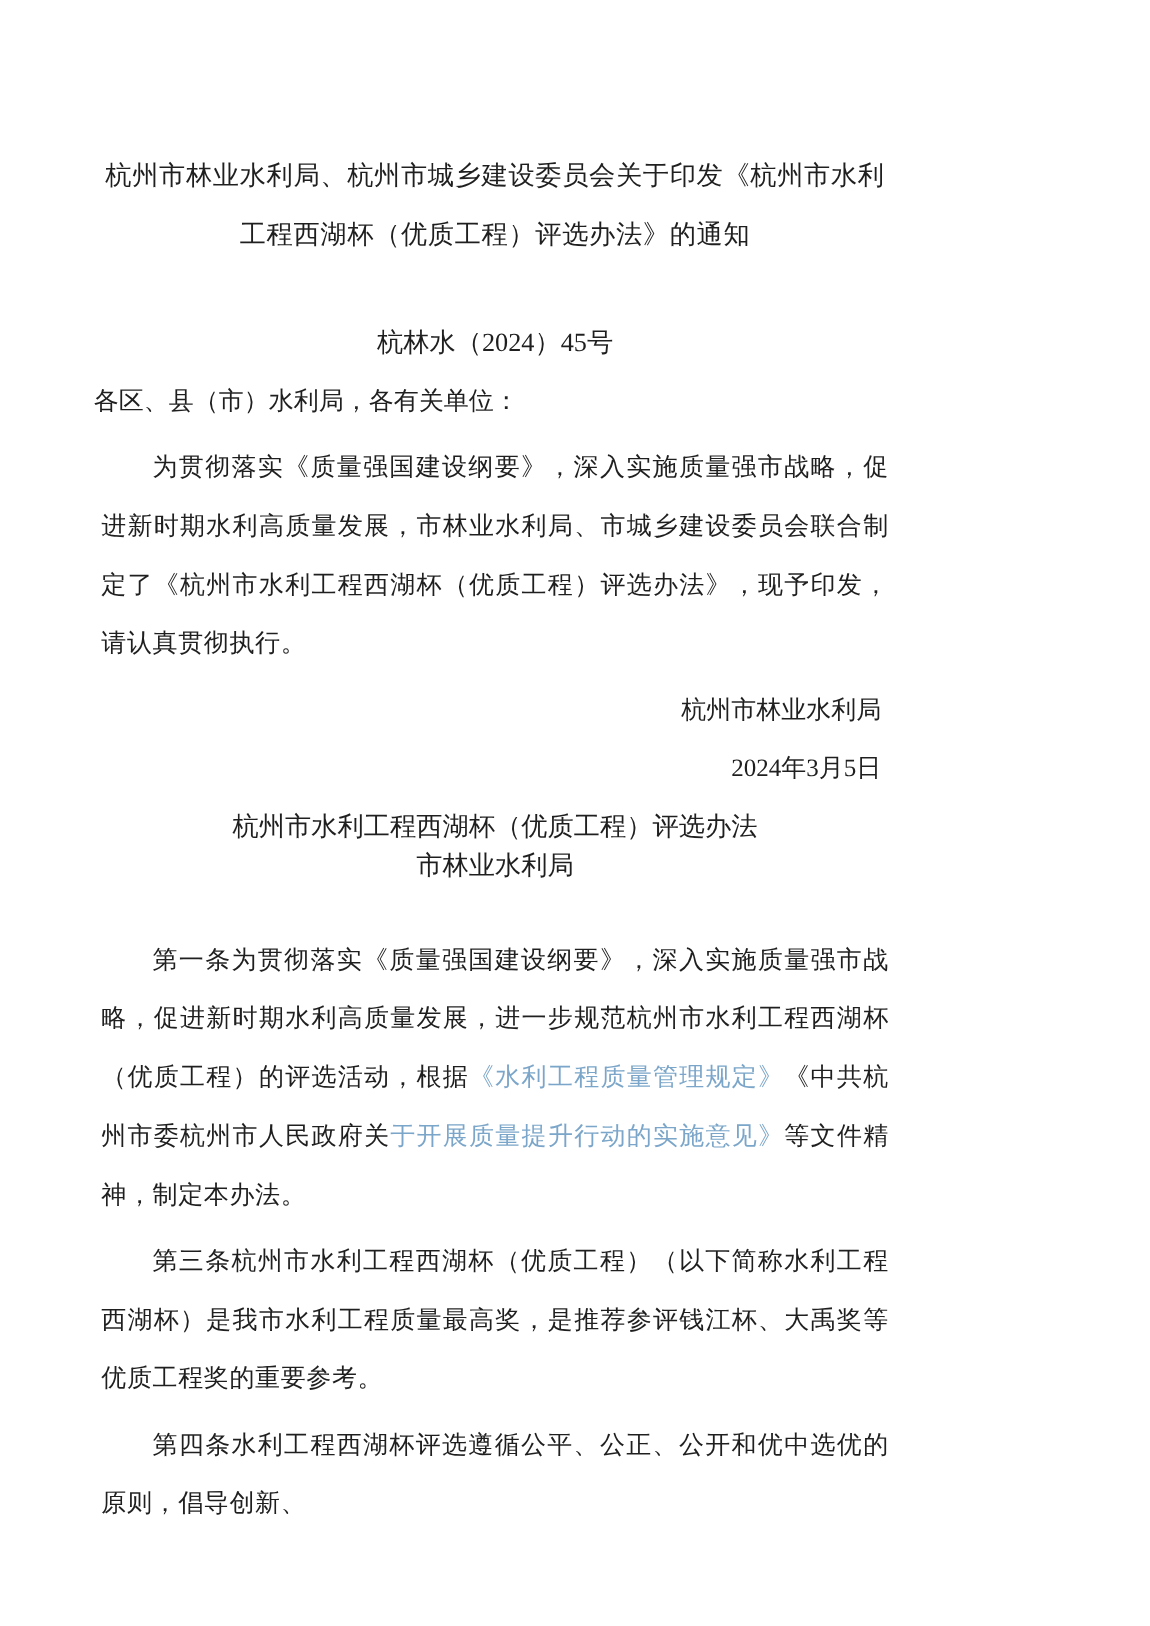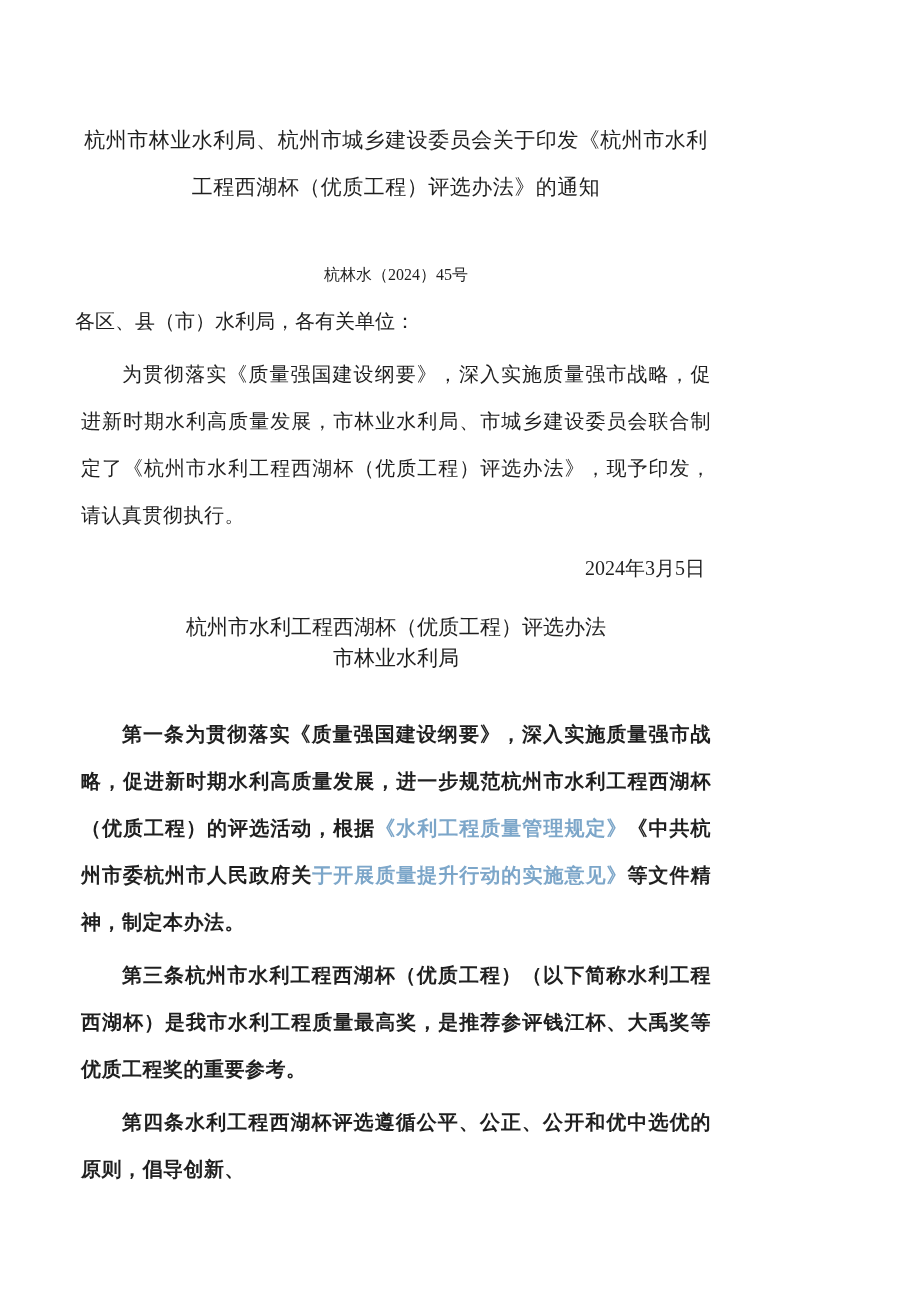--- a/index.html
+++ b/index.html
@@ -20,21 +20,21 @@
   .doc-title {
     margin: 0;
     font-size: 21px;
     font-weight: normal;
     line-height: 47px;
     text-align: center;
     letter-spacing: 0.5px;
   }
   .doc-number {
     margin-top: 40px;
-    font-size: 16px;
+    font-size: 21px;
     line-height: 47px;
     text-align: center;
   }
   .salutation {
     font-size: 20px;
     line-height: 47px;
     text-align: left;
   }
   .para {
     margin: 6px;
@@ -44,44 +44,45 @@
     letter-spacing: 0.5px;
   }
   .indent { text-indent: 41px; }
   .signatures {
     font-size: 20px;
     line-height: 47px;
     text-align: right;
     padding-right: 12px;
   }
   .reg-head {
-    margin-top: 20px;
+    margin-top: 7px;
     text-align: center;
     font-size: 21px;
     line-height: 31px;
   }
-  #articles { margin-top: 37px; font-weight: bold; }
+  #articles { margin-top: 37px; }
   #articles .para + .para { margin-top: 2px; }
   #articles .para:nth-child(4) { margin-top: 8px; }
   .link { color: #7CA6C9; cursor: pointer; }
 </style>
 </head>
 <body>
 
 <div class="page">
 
   <h1 class="doc-title">杭州市林业水利局、杭州市城乡建设委员会关于印发《杭州市水利工程西湖杯（优质工程）评选办法》的通知</h1>
 
   <div class="doc-number">杭林水（2024）45号</div>
 
   <div class="salutation">各区、县（市）水利局，各有关单位：</div>
 
   <p class="para indent">为贯彻落实《质量强国建设纲要》，深入实施质量强市战略，促进新时期水利高质量发展，市林业水利局、市城乡建设委员会联合制定了《杭州市水利工程西湖杯（优质工程）评选办法》，现予印发，请认真贯彻执行。</p>
 
   <div class="signatures">
+    <div>杭州市林业水利局</div>
     <div>2024年3月5日</div>
   </div>
 
   <div class="reg-head">
     <div>杭州市水利工程西湖杯（优质工程）评选办法</div>
     <div>市林业水利局</div>
   </div>
 
   <div id="articles">
       <p class="para indent"><span>第一条为贯彻落实《质量强国建设纲要》，深入实施质量强市战略，促进新时期水利高质量发展，进一步规范杭州市水利工程西湖杯（优质工程）的评选活动，根据</span><span class="link">《水利工程质量管理规定》</span><span>《中共杭州市委杭州市人民政府关</span><span class="link">于开展质量提升行动的实施意见》</span><span>等文件精神，制定本办法。</span></p>

